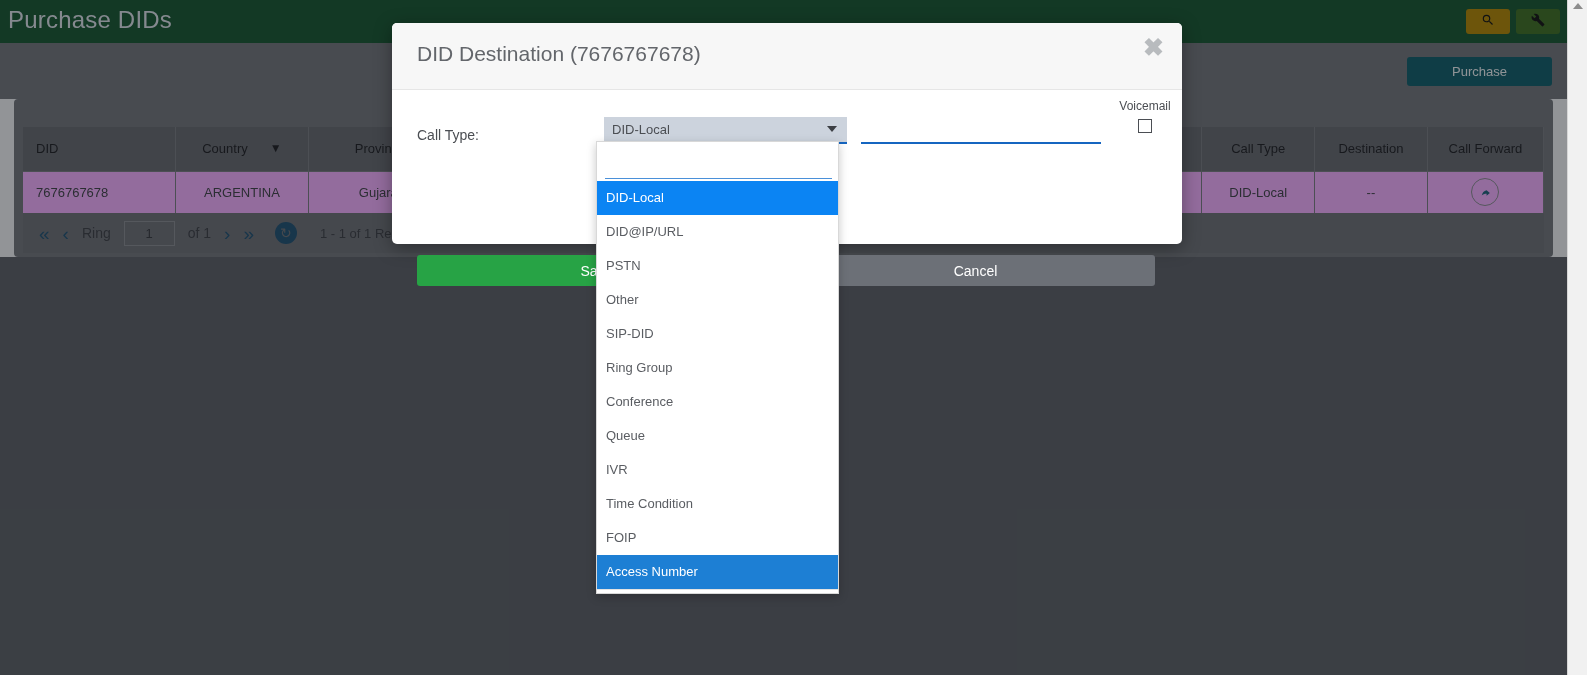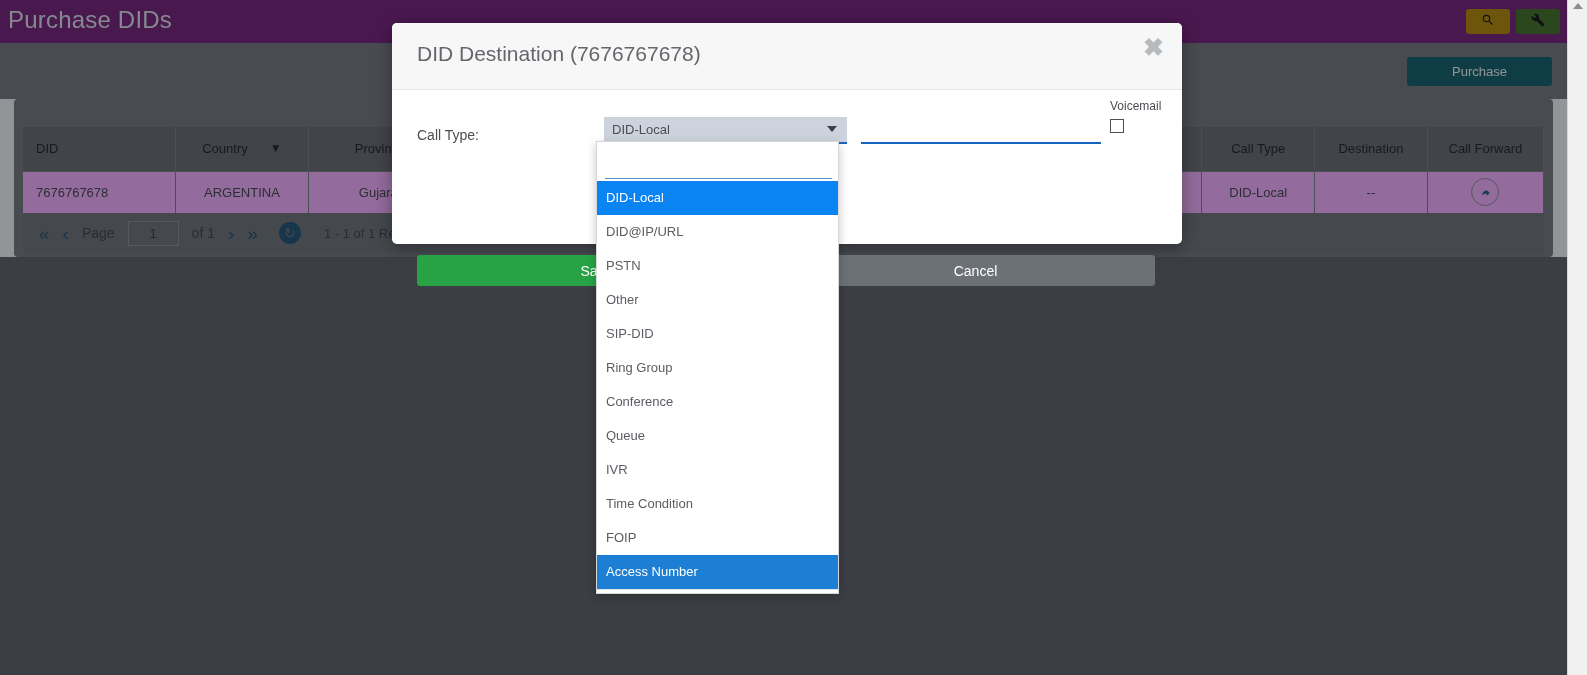--- a/index.html
+++ b/index.html
@@ -13,21 +13,21 @@
 
   
   #page {
     position: absolute; inset: 0;
     width: 1567px; height: 675px;
     background: #eef0f2;
   }
   .topbar {
     position: absolute; top: 0; left: 0;
     width: 1567px; height: 43px;
-    background: #701a75;
+    background: #14532d;
   }
   .topbar-title {
     position: absolute; left: 8px; top: 6px;
     font-size: 24px; color: #d7dde4; font-weight: 400;
     letter-spacing: .2px;
   }
   .topbar-btn {
     position: absolute; top: 9px;
     width: 44px; height: 25px;
     border: none; border-radius: 3px;
@@ -199,21 +199,21 @@
     border-top: 6px solid #3c3f44;
   }
   .dest-input {
     position: absolute; left: 469px; top: 27px;
     width: 240px; height: 27px;
     border: none; border-bottom: 2px solid #1565c0;
     background: transparent; outline: none;
     font-size: 13px; color: #4b4e53;
     font-family: "Liberation Sans", sans-serif;
   }
-  .vm-wrap { position: absolute; left: 718px; top: 9px; width: 70px; }
+  .vm-wrap { position: absolute; left: 718px; top: 9px; width: 70px; text-align: center; }
   .vm-label { font-size: 12px; color: #4b4e53; display: block; }
   .vm-check {
     margin-top: 6px; width: 14px; height: 14px;
     border: 1px solid #4b4e53; background: #fff;
     display: inline-block; cursor: pointer;
   }
 
   .btn-save {
     position: absolute; left: 25px; top: 165px;
     width: 359px; height: 31px;
@@ -316,21 +316,21 @@
                 </svg>
             </span>
           </td>
         </tr>
       </tbody>
     </table>
 
     <div class="pager">
       <span class="nav">«</span>
       <span class="nav">‹</span>
-      <span class="lbl">Page</span>
+      <span class="lbl">Ring</span>
       <span class="pagebox">1</span>
       <span class="lbl">of 1</span>
       <span class="nav">›</span>
       <span class="nav">»</span>
       <span class="refresh">↻</span>
       <span class="rec">1 - 1 of 1 Records</span>
     </div>
   </div>
 
   <div class="page-bg-bottom"></div>

